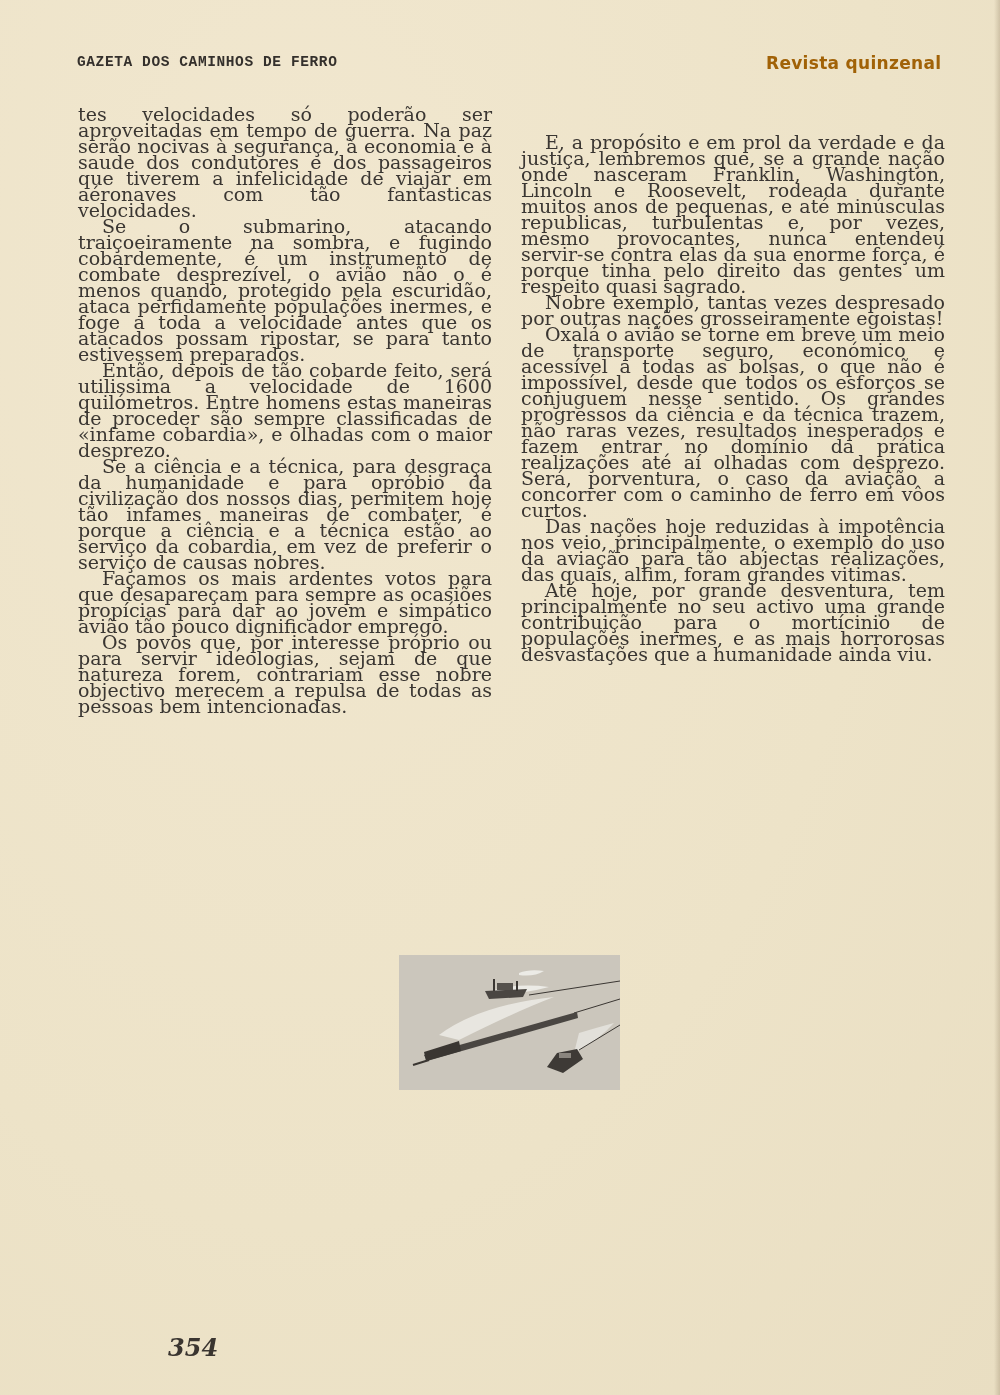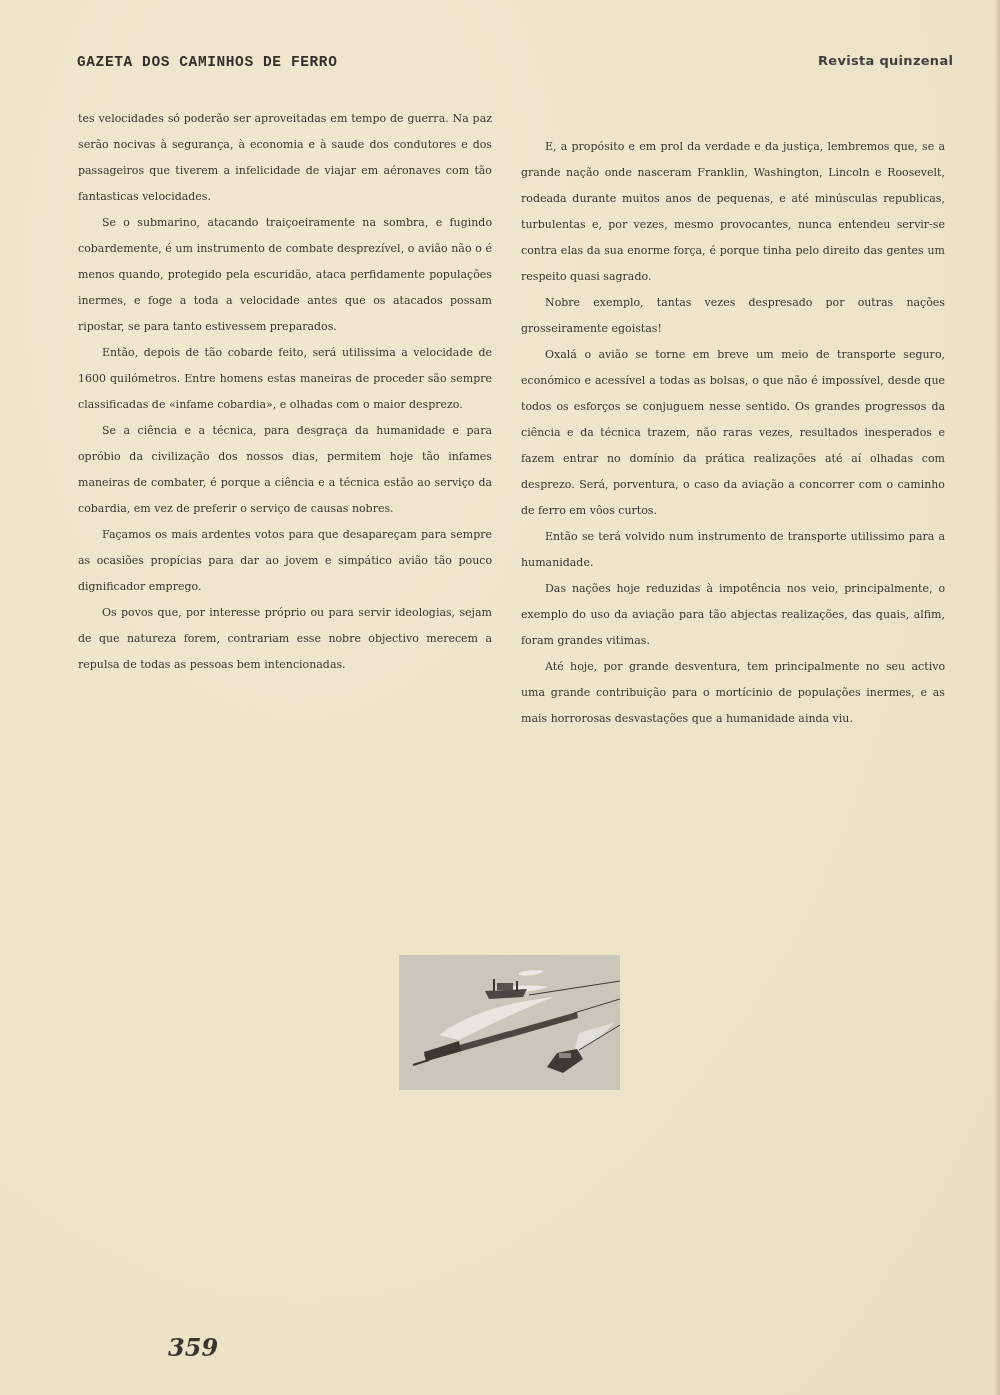--- a/index.html
+++ b/index.html
@@ -14,27 +14,27 @@
     .page-edge {
       position: absolute; top: 0; right: 0; width: 6px; height: 1395px;
       background: linear-gradient(to right, rgba(0,0,0,0), rgba(120,100,70,0.25));
     }
     .header-left {
       position: absolute; left: 77px; top: 54px;
       font-family: Liberation Mono, monospace; font-weight: bold;
       font-size: 14.5px; letter-spacing: 0.6px; color: #34302c;
     }
     .header-right {
-      position: absolute; left: 818px; top: 53px;
+      position: absolute; left: 766px; top: 53px;
       font-family: "DejaVu Sans", sans-serif; font-weight: bold;
-      font-size: 13px; letter-spacing: 0.3px; color: #404040;
+      font-size: 17px; letter-spacing: 0.3px; color: #a16207;
     }
     .column {
       position: absolute; top: 106px;
-      font-size: 11px; line-height: 26px;
+      font-size: 19px; line-height: 16px;
       text-align: justify; color: #3a3632;
     }
     .col-left { left: 78px; width: 414px; }
     .col-right { left: 521px; width: 424px; margin-top: 28px; }
     .column p { margin: 0; text-indent: 24px; }
     .column p.cont { text-indent: 0; }
     .illustration {
       position: absolute; left: 399px; top: 955px; width: 221px; height: 135px;
       background: #cfcac0;
     }
@@ -59,21 +59,20 @@
   <p>Então, depois de tão cobarde feito, será utilissima a velocidade de 1600 quilómetros. Entre homens estas maneiras de proceder são sempre classificadas de «infame cobardia», e olhadas com o maior desprezo.</p>
   <p>Se a ciência e a técnica, para desgraça da humanidade e para opróbio da civilização dos nossos dias, permitem hoje tão infames maneiras de combater, é porque a ciência e a técnica estão ao serviço da cobardia, em vez de preferir o serviço de causas nobres.</p>
   <p>Façamos os mais ardentes votos para que desapareçam para sempre as ocasiões propícias para dar ao jovem e simpático avião tão pouco dignificador emprego.</p>
   <p>Os povos que, por interesse próprio ou para servir ideologias, sejam de que natureza forem, contrariam esse nobre objectivo merecem a repulsa de todas as pessoas bem intencionadas.</p>
 </div>
 
 <div class="column col-right">
   <p>E, a propósito e em prol da verdade e da justiça, lembremos que, se a grande nação onde nasceram Franklin, Washington, Lincoln e Roosevelt, rodeada durante muitos anos de pequenas, e até minúsculas republicas, turbulentas e, por vezes, mesmo provocantes, nunca entendeu servir-se contra elas da sua enorme força, é porque tinha pelo direito das gentes um respeito quasi sagrado.</p>
   <p>Nobre exemplo, tantas vezes despresado por outras nações grosseiramente egoistas!</p>
   <p>Oxalá o avião se torne em breve um meio de transporte seguro, económico e acessível a todas as bolsas, o que não é impossível, desde que todos os esforços se conjuguem nesse sentido. Os grandes progressos da ciência e da técnica trazem, não raras vezes, resultados inesperados e fazem entrar no domínio da prática realizações até aí olhadas com desprezo. Será, porventura, o caso da aviação a concorrer com o caminho de ferro em vôos curtos.</p>
-  <p>Então se terá volvido num instrumento de transporte utilissimo para a humanidade.</p>
   <p>Das nações hoje reduzidas à impotência nos veio, principalmente, o exemplo do uso da aviação para tão abjectas realizações, das quais, alfim, foram grandes vitimas.</p>
   <p>Até hoje, por grande desventura, tem principalmente no seu activo uma grande contribuição para o mortícinio de populações inermes, e as mais horrorosas desvastações que a humanidade ainda viu.</p>
 </div>
 
 <div class="illustration">
   <svg width="221" height="135" viewBox="0 0 221 135">
     <rect x="0" y="0" width="221" height="135" fill="#cbc6bc"></rect>
 
     <path d="M95 35 Q120 28 150 32 Q120 40 95 38 Z" fill="#ecebe6"></path>
     <path d="M120 18 Q130 14 145 16 Q135 22 120 20 Z" fill="#ecebe6"></path>
@@ -97,13 +96,13 @@
       <line x1="14" y1="110" x2="30" y2="105" stroke="#3a3632" stroke-width="2"></line>
     </g>
 
     <g>
       <path d="M148 112 L158 98 L178 94 L184 104 L164 118 Z" fill="#3e3a36"></path>
       <rect x="160" y="98" width="12" height="5" fill="#8a857e"></rect>
     </g>
   </svg>
 </div>
 
-<div class="page-number">359</div>
+<div class="page-number">354</div>
 
 </body></html>

